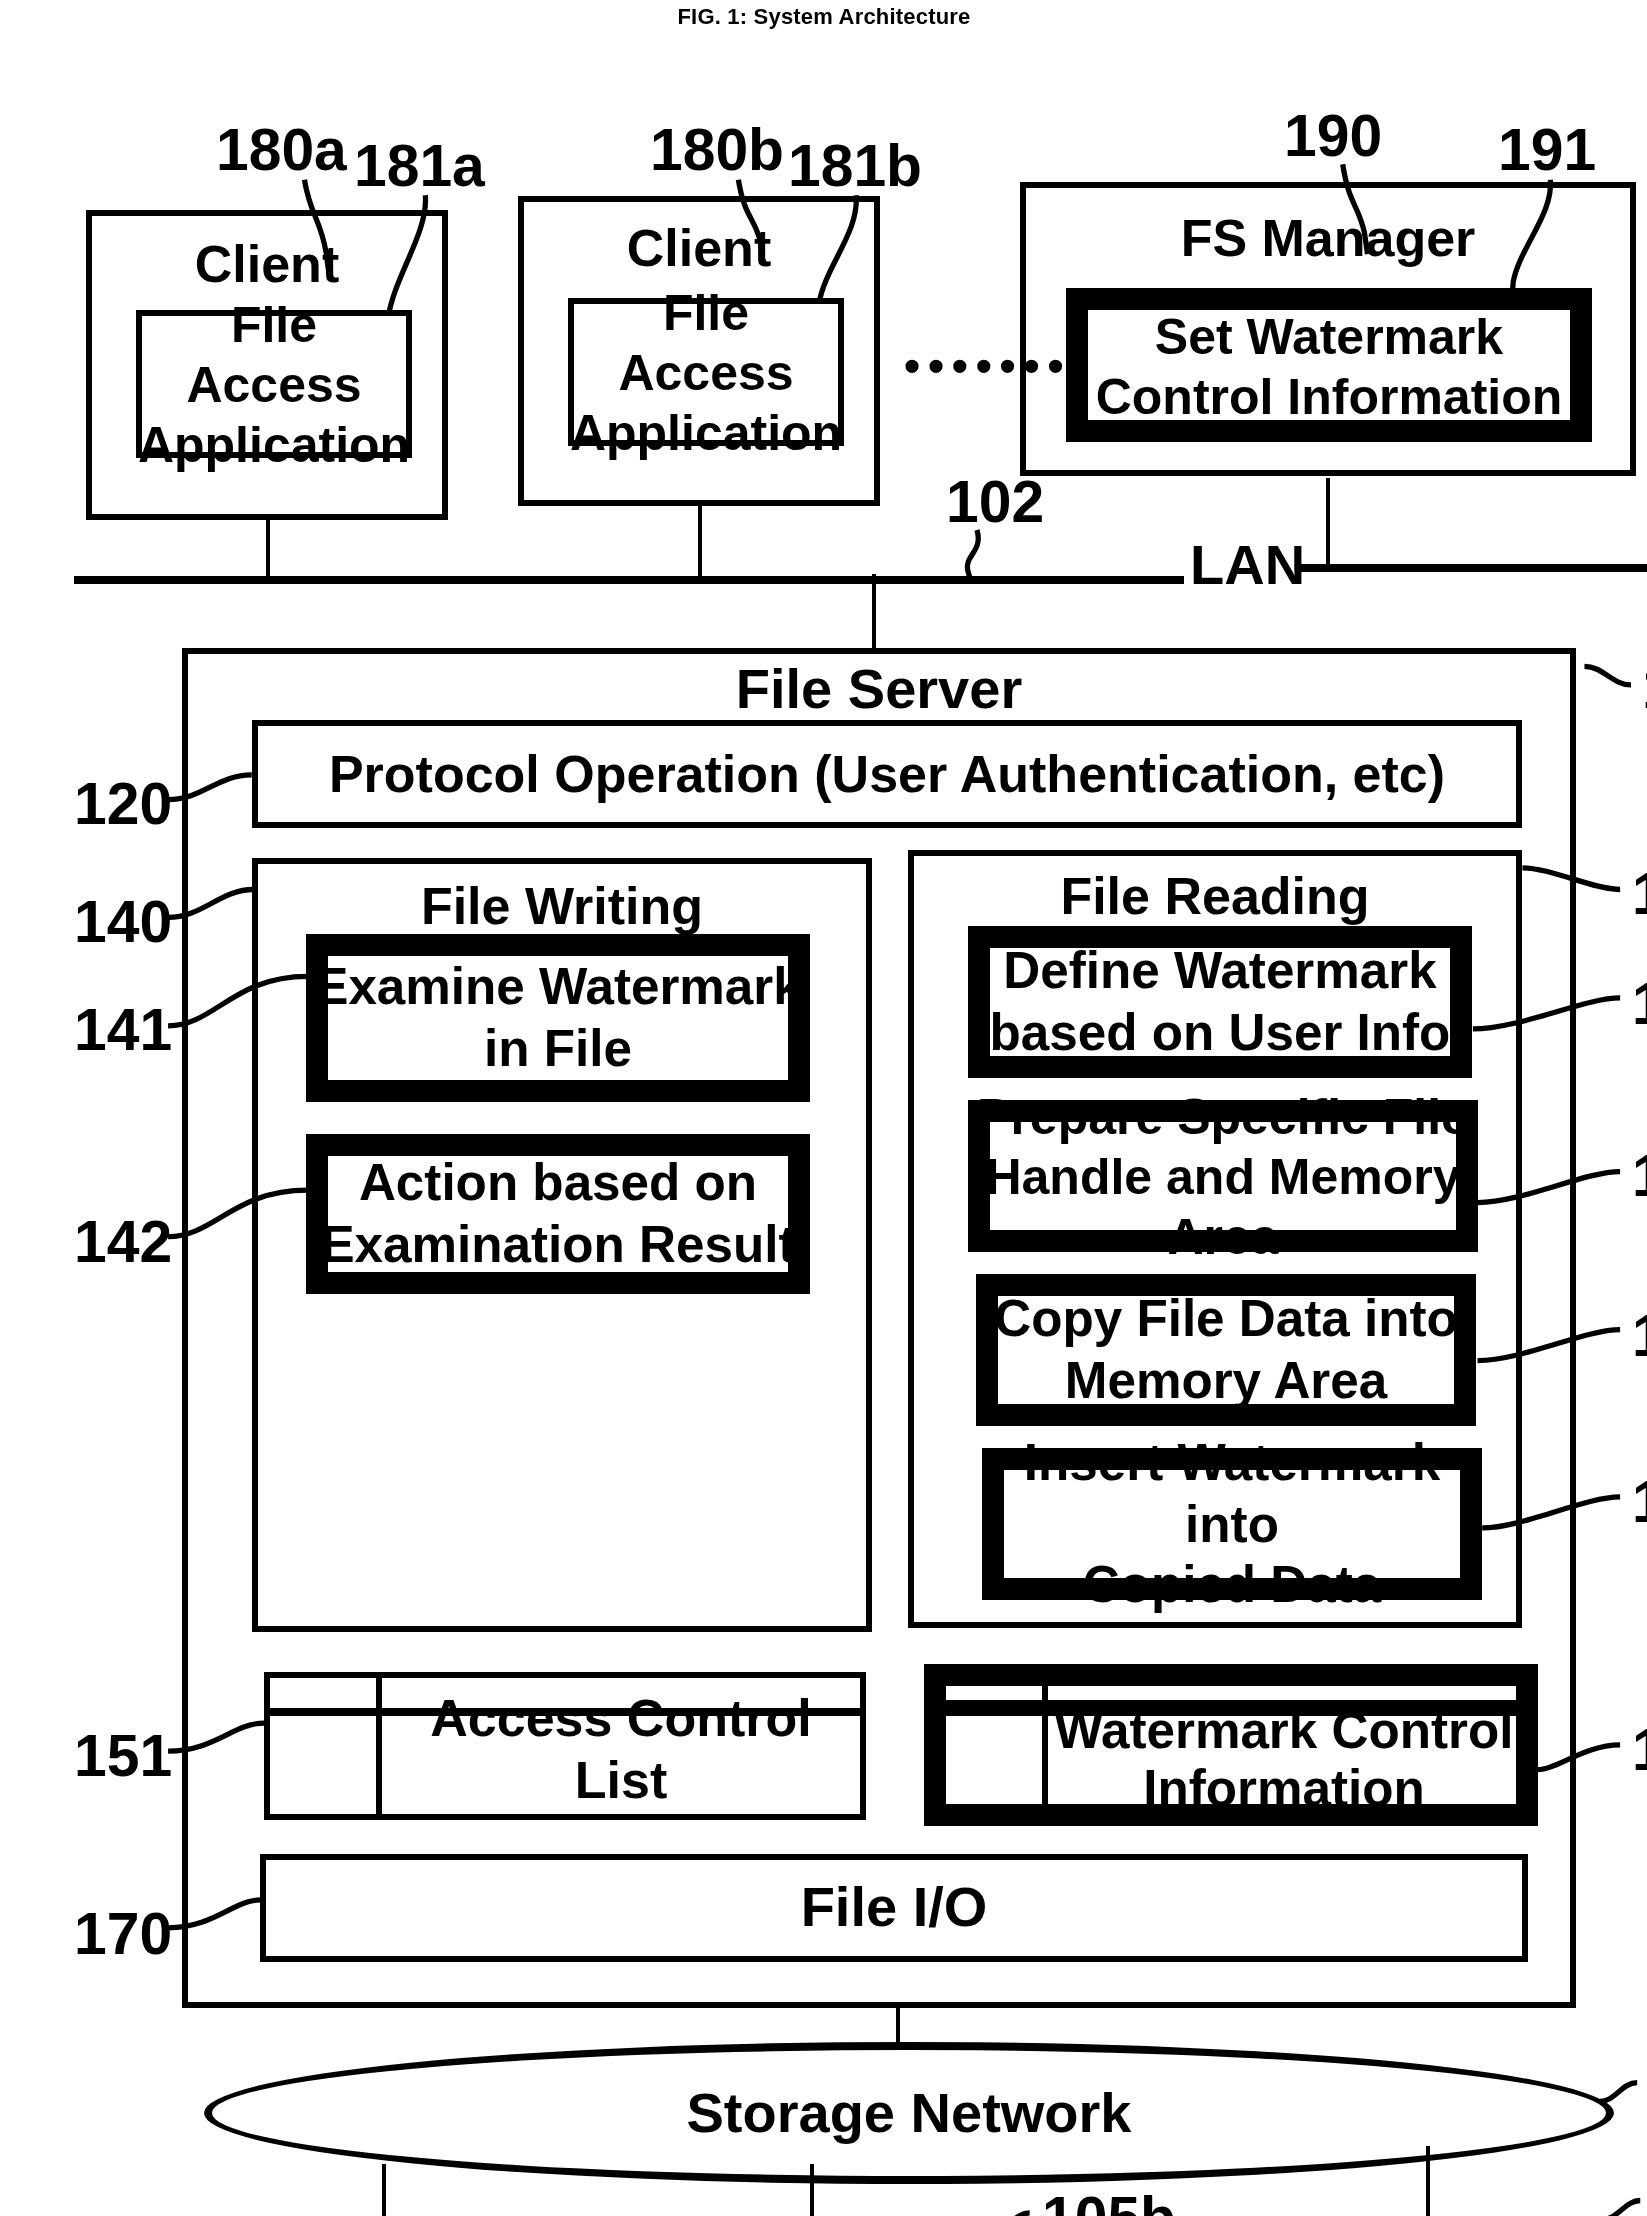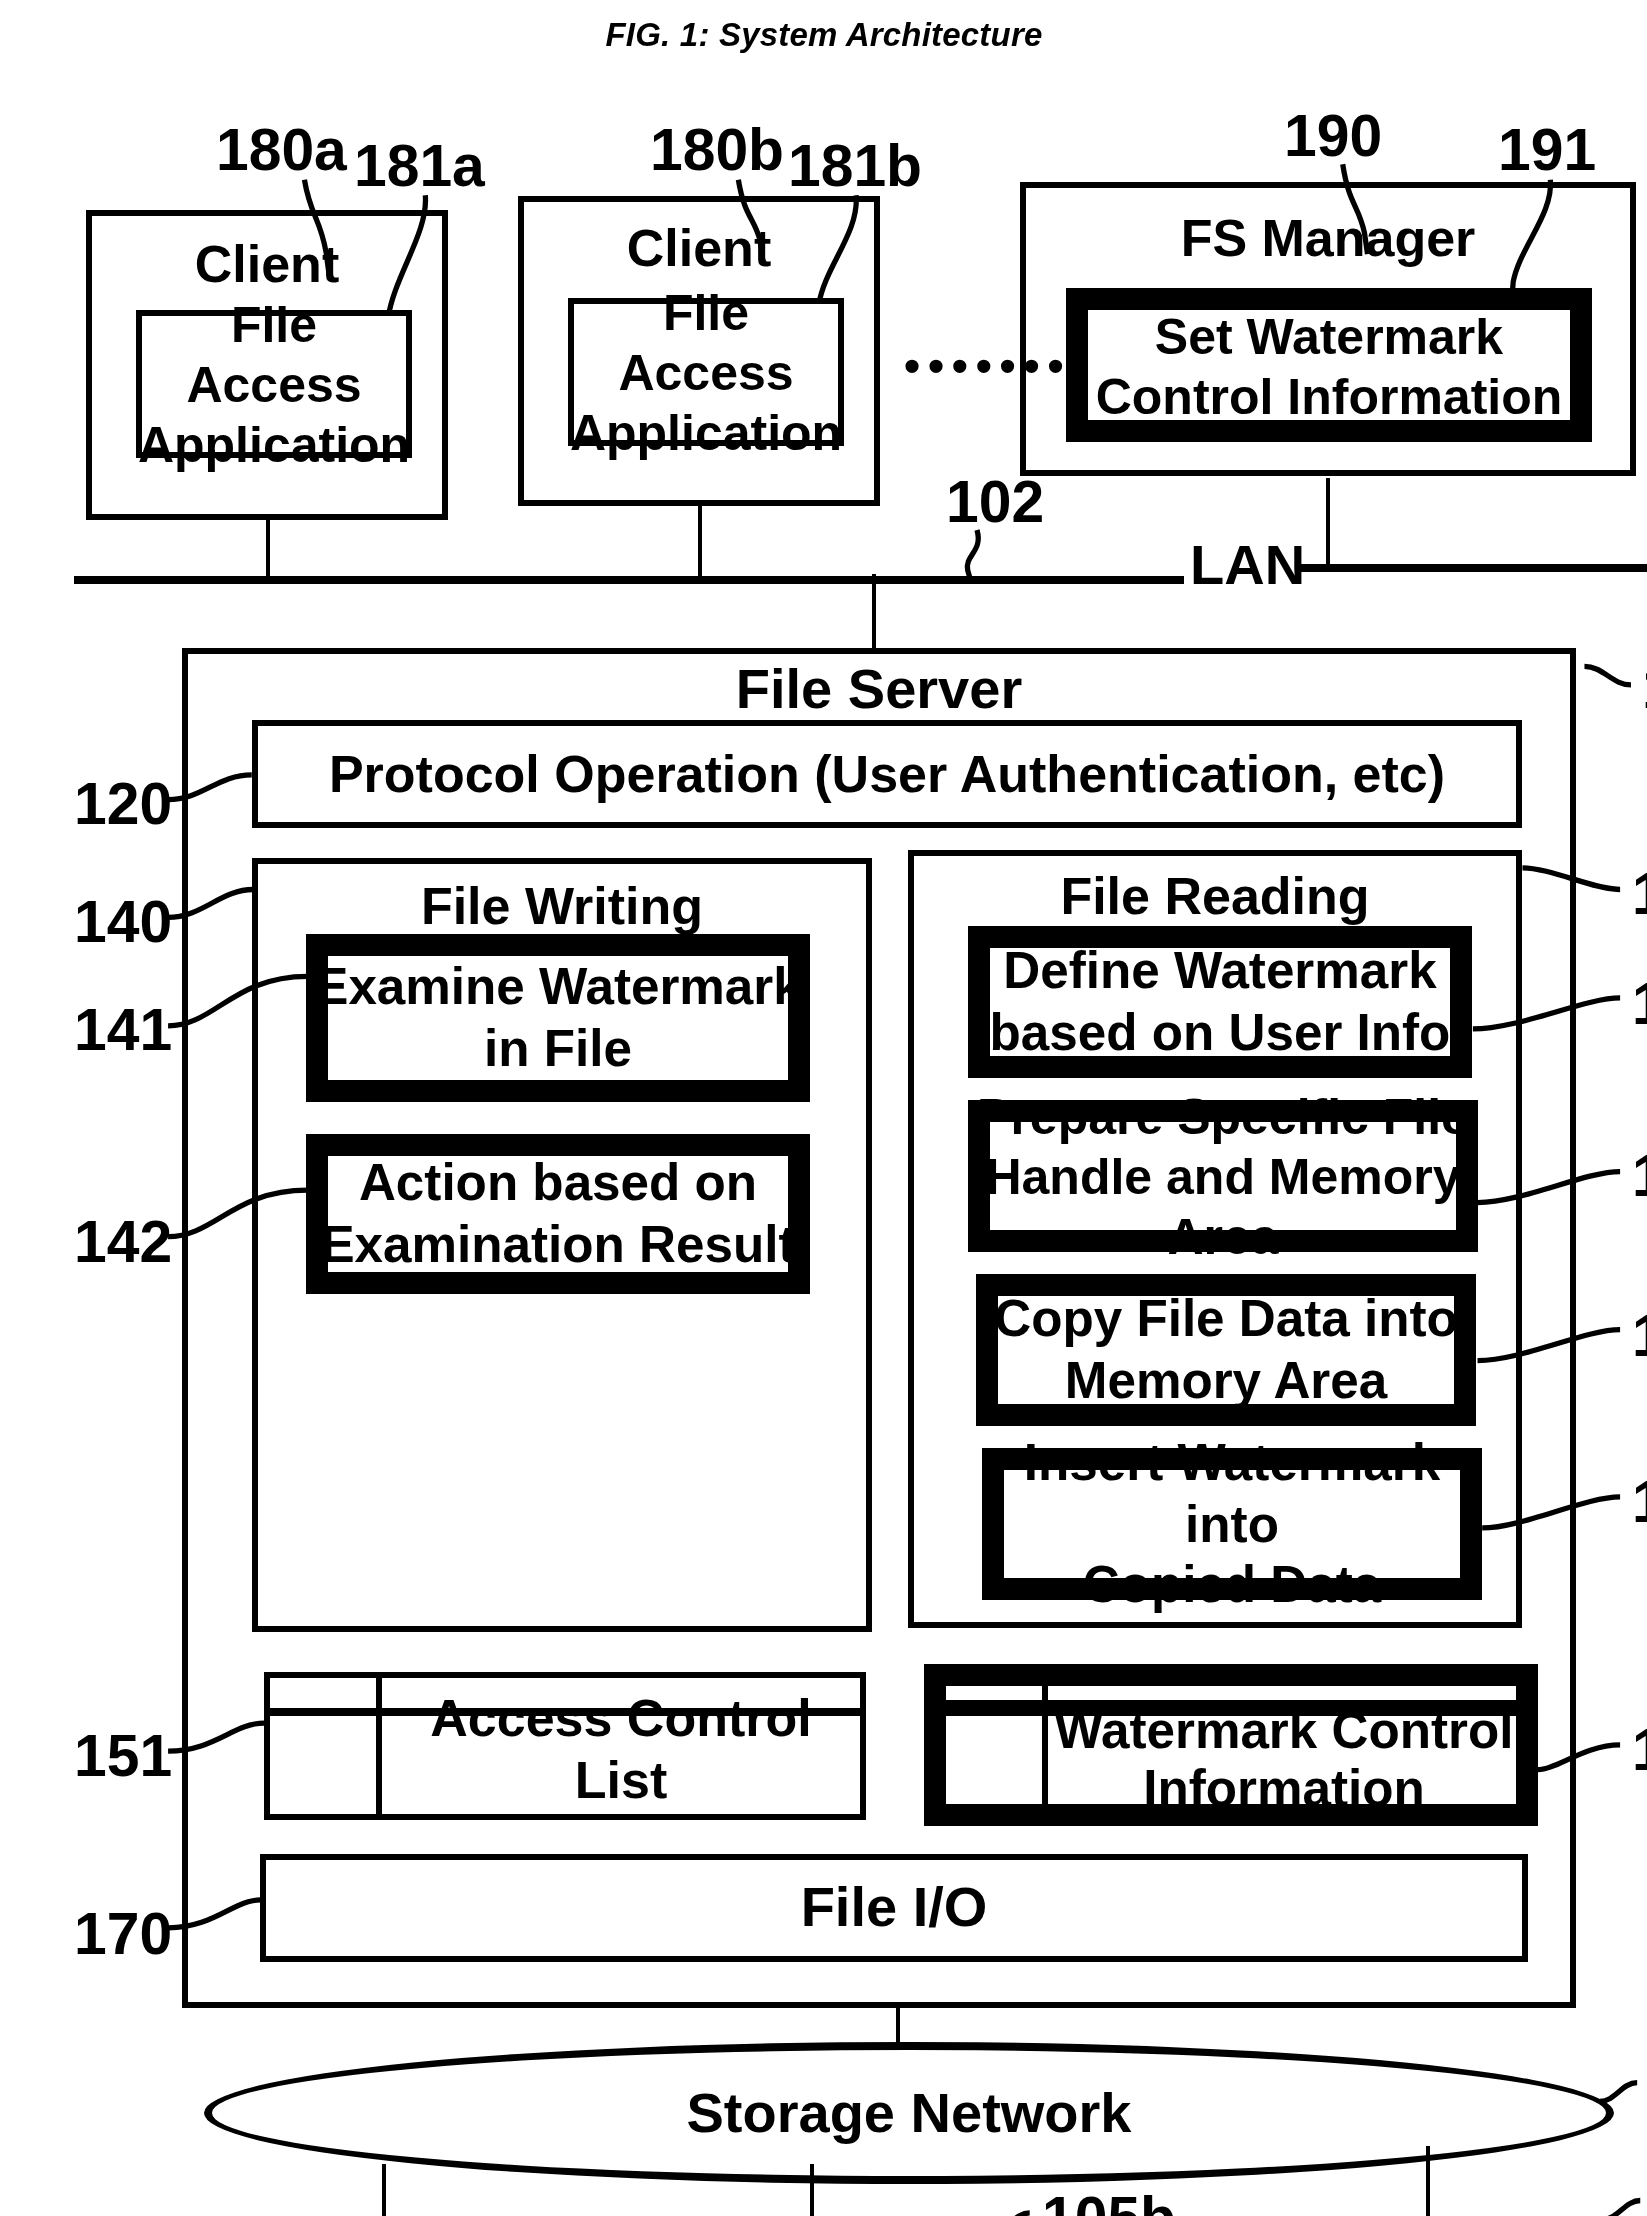--- a/index.html
+++ b/index.html
@@ -322,15 +322,15 @@
 
   <div style="position:absolute; left:192px; top:841px; width:237px; height:67px; display:flex; align-items:center; justify-content:center; text-align:center; font-weight:bold; font-size:26px;">Access Control List</div>
 
   <div style="position:absolute; left:525px; top:852px; width:234px; height:56px; display:flex; align-items:center; justify-content:center; text-align:center; font-weight:bold; font-size:25.6px; line-height:1.15;">Watermark Control<br>Information</div>
 
   <div style="position:absolute; left:130px; top:927px; width:634px; height:54px; display:flex; align-items:center; justify-content:center; text-align:center; font-weight:bold; font-size:28px;">File I/O</div>
 
   <div class="ellipse-label" style="left:102px; width:705px; top:1057px;">Storage Network</div>
 
 </div>
-    <div class="fig-title" style="top: 16px; font-size: 33px; font-style: italic;">FIG. 1: System Architecture</div>
+    <div class="fig-title" style="top: 4px; font-size: 22px;">FIG. 1: System Architecture</div>
   </div>
 
 
 </body></html>

